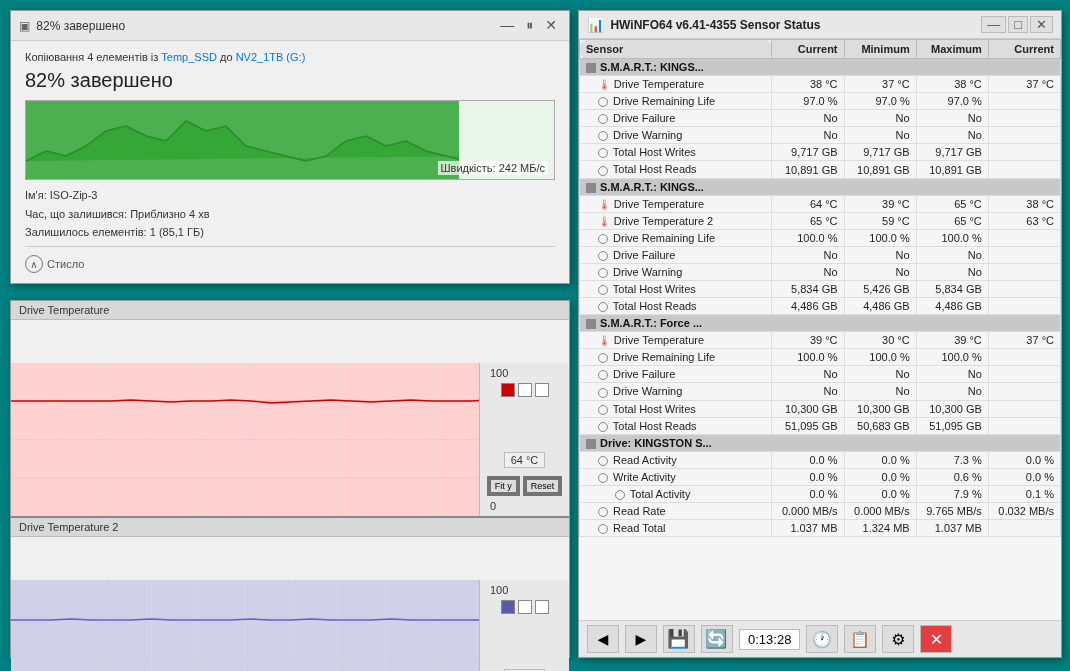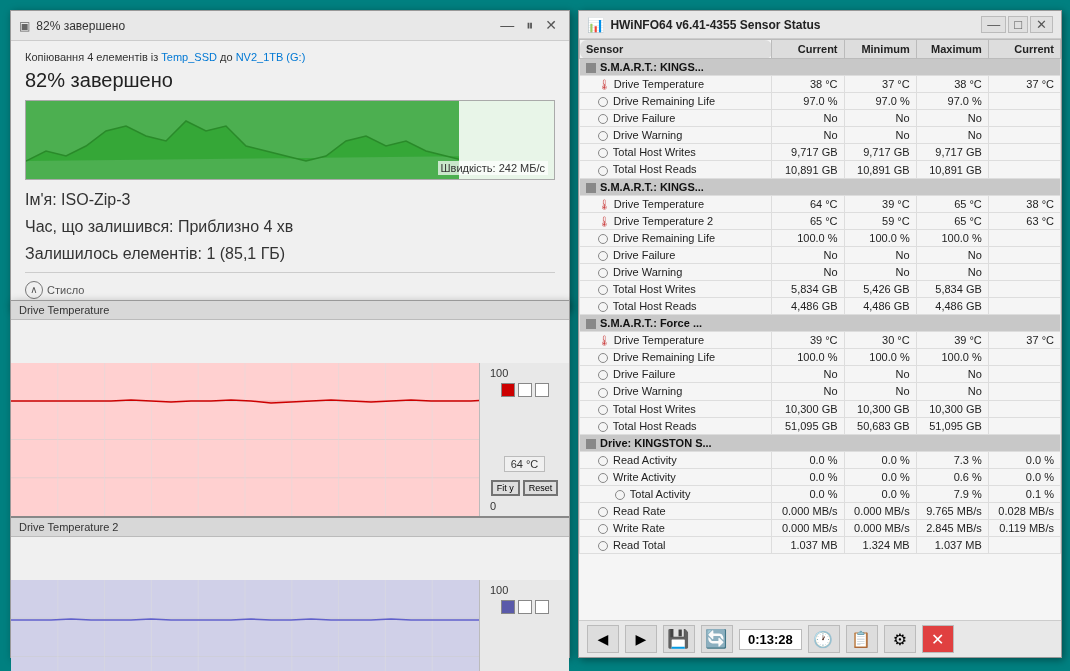--- a/index.html
+++ b/index.html
@@ -84,21 +84,21 @@
     .speed-label {
       position: absolute;
       bottom: 4px;
       right: 6px;
       font-size: 11px;
       color: #333;
       background: rgba(255,255,255,0.7);
       padding: 1px 3px;
     }
     .copy-info {
-      font-size: 16px;
+      font-size: 11px;
       color: #333;
       line-height: 1.7;
       margin-bottom: 3px;
     }
     .copy-info .name-row { font-weight: normal; }
     .copy-controls {
       display: flex;
       align-items: center;
       gap: 8px;
       border-top: 1px solid #ccc;
@@ -228,21 +228,21 @@
       align-items: center;
       justify-content: center;
       cursor: pointer;
       font-size: 14px;
     }
     .time-display {
       background: white;
       border: 1px solid #bbb;
       padding: 2px 8px;
       font-size: 13px;
-      font-weight: 700;
+      font-weight: 400;
     }
     .clock-icon-btn {
       width: 32px;
       height: 28px;
       background: #ddd;
       border: 1px solid #bbb;
       display: flex;
       align-items: center;
       justify-content: center;
       cursor: pointer;
@@ -329,21 +329,21 @@
     }
     .check-box {
       width: 14px;
       height: 14px;
       border: 1px solid #888;
       background: white;
     }
     .fit-btn, .reset-btn {
       font-size: 9px;
       background: #ddd;
-      border: 2px solid #737373;
+      border: 4px solid #737373;
       padding: 1px 4px;
       cursor: pointer;
     }
 
     
     .temp-graph-bg {
       background: #ffd0d0;
     }
     .temp2-graph-bg {
       background: #d0d0e8;
@@ -670,28 +670,21 @@
             <td>0.0 %</td>
             <td class="min-val">0.0 %</td>
             <td>7.9 %</td>
             <td>0.1 %</td>
           </tr>
           <tr>
             <td style="padding-left: 18px;"><span style="display:inline-block;width:10px;height:10px;border-radius:50%;border:1px solid #888;margin-right:2px;vertical-align:middle;"></span> Read Rate</td>
             <td>0.000 MB/s</td>
             <td class="min-val">0.000 MB/s</td>
             <td>9.765 MB/s</td>
-            <td>0.028 MB/s</td>
-          </tr>
-          <tr>
-            <td style="padding-left: 18px;"><span style="display:inline-block;width:10px;height:10px;border-radius:50%;border:1px solid #888;margin-right:2px;vertical-align:middle;"></span> Write Rate</td>
-            <td>0.000 MB/s</td>
-            <td class="min-val">0.000 MB/s</td>
-            <td>2.845 MB/s</td>
-            <td>0.119 MB/s</td>
+            <td>0.032 MB/s</td>
           </tr>
           <tr>
             <td style="padding-left: 18px;"><span style="display:inline-block;width:10px;height:10px;border-radius:50%;border:1px solid #888;margin-right:2px;vertical-align:middle;"></span> Read Total</td>
             <td>1.037 MB</td>
             <td class="min-val">1.324 MB</td>
             <td>1.037 MB</td>
             <td></td>
           </tr>
         </tbody>
     </table>

